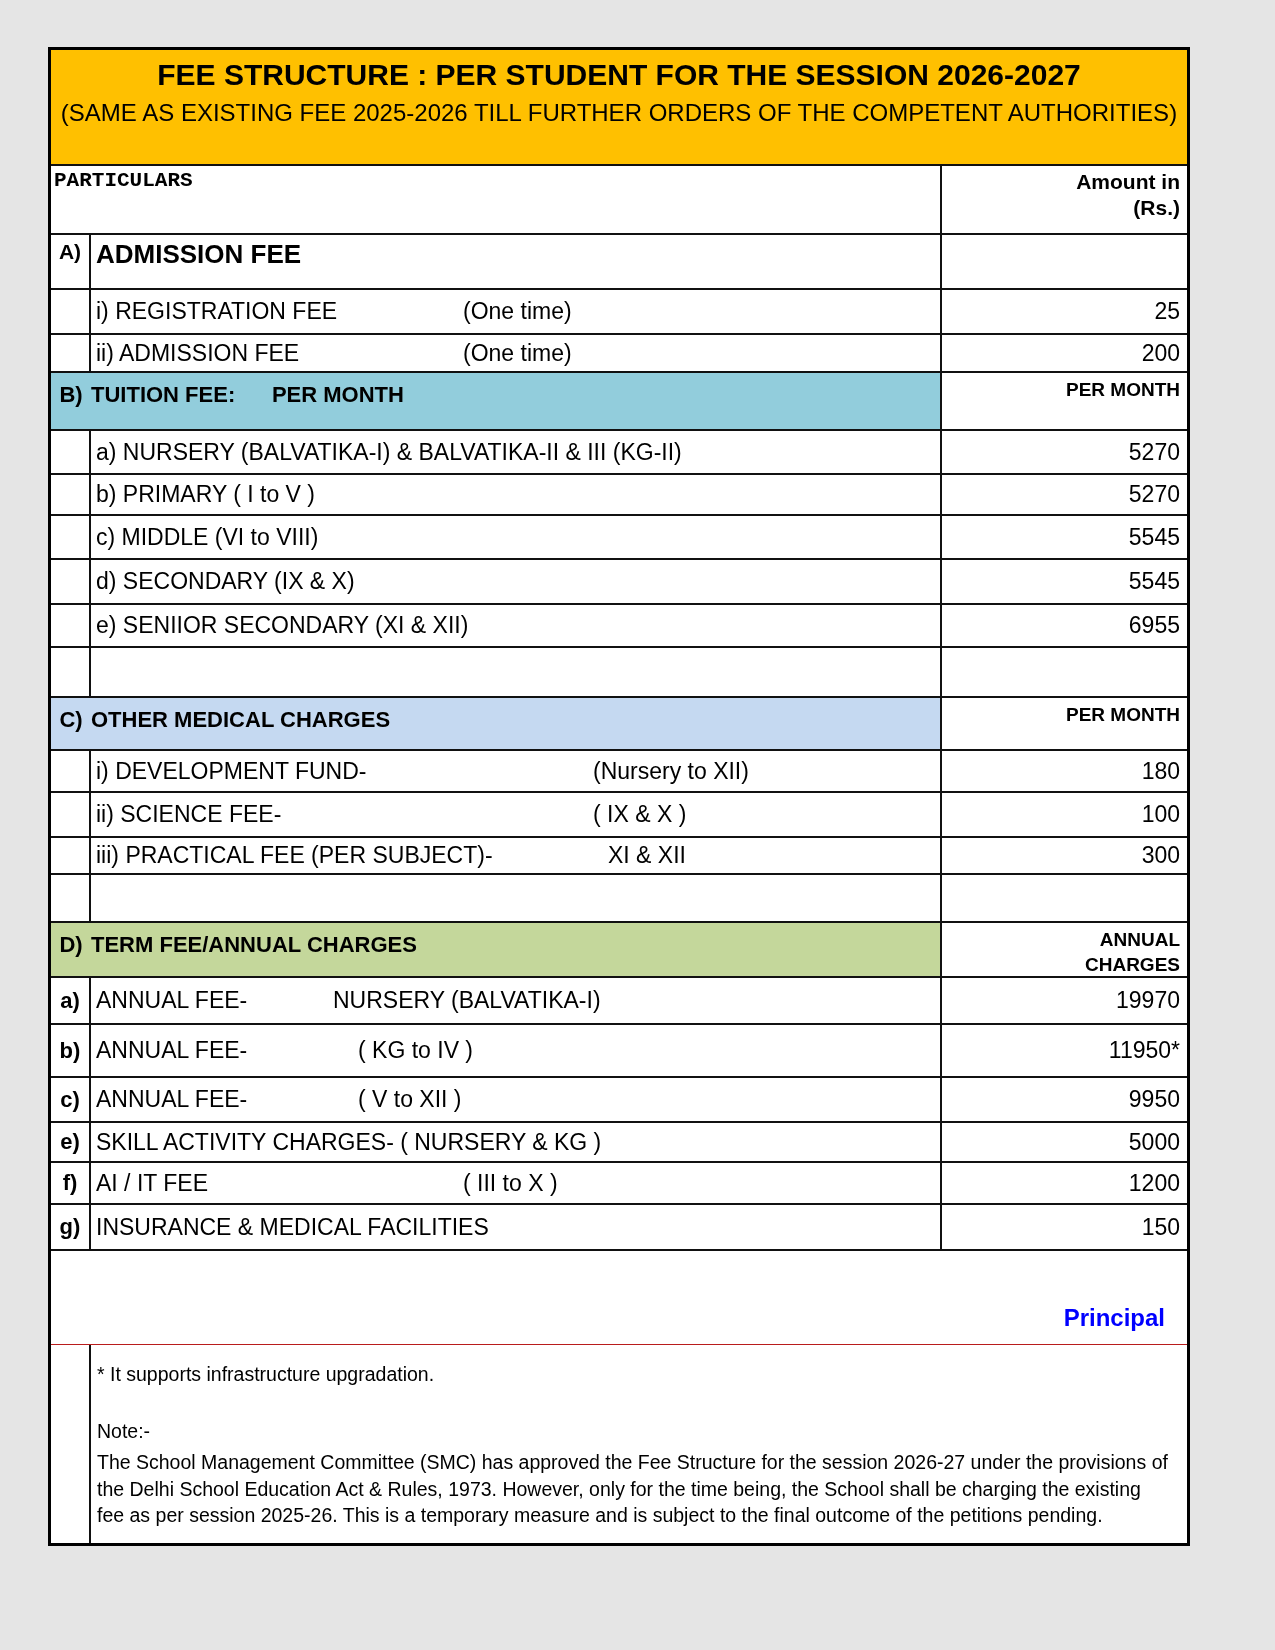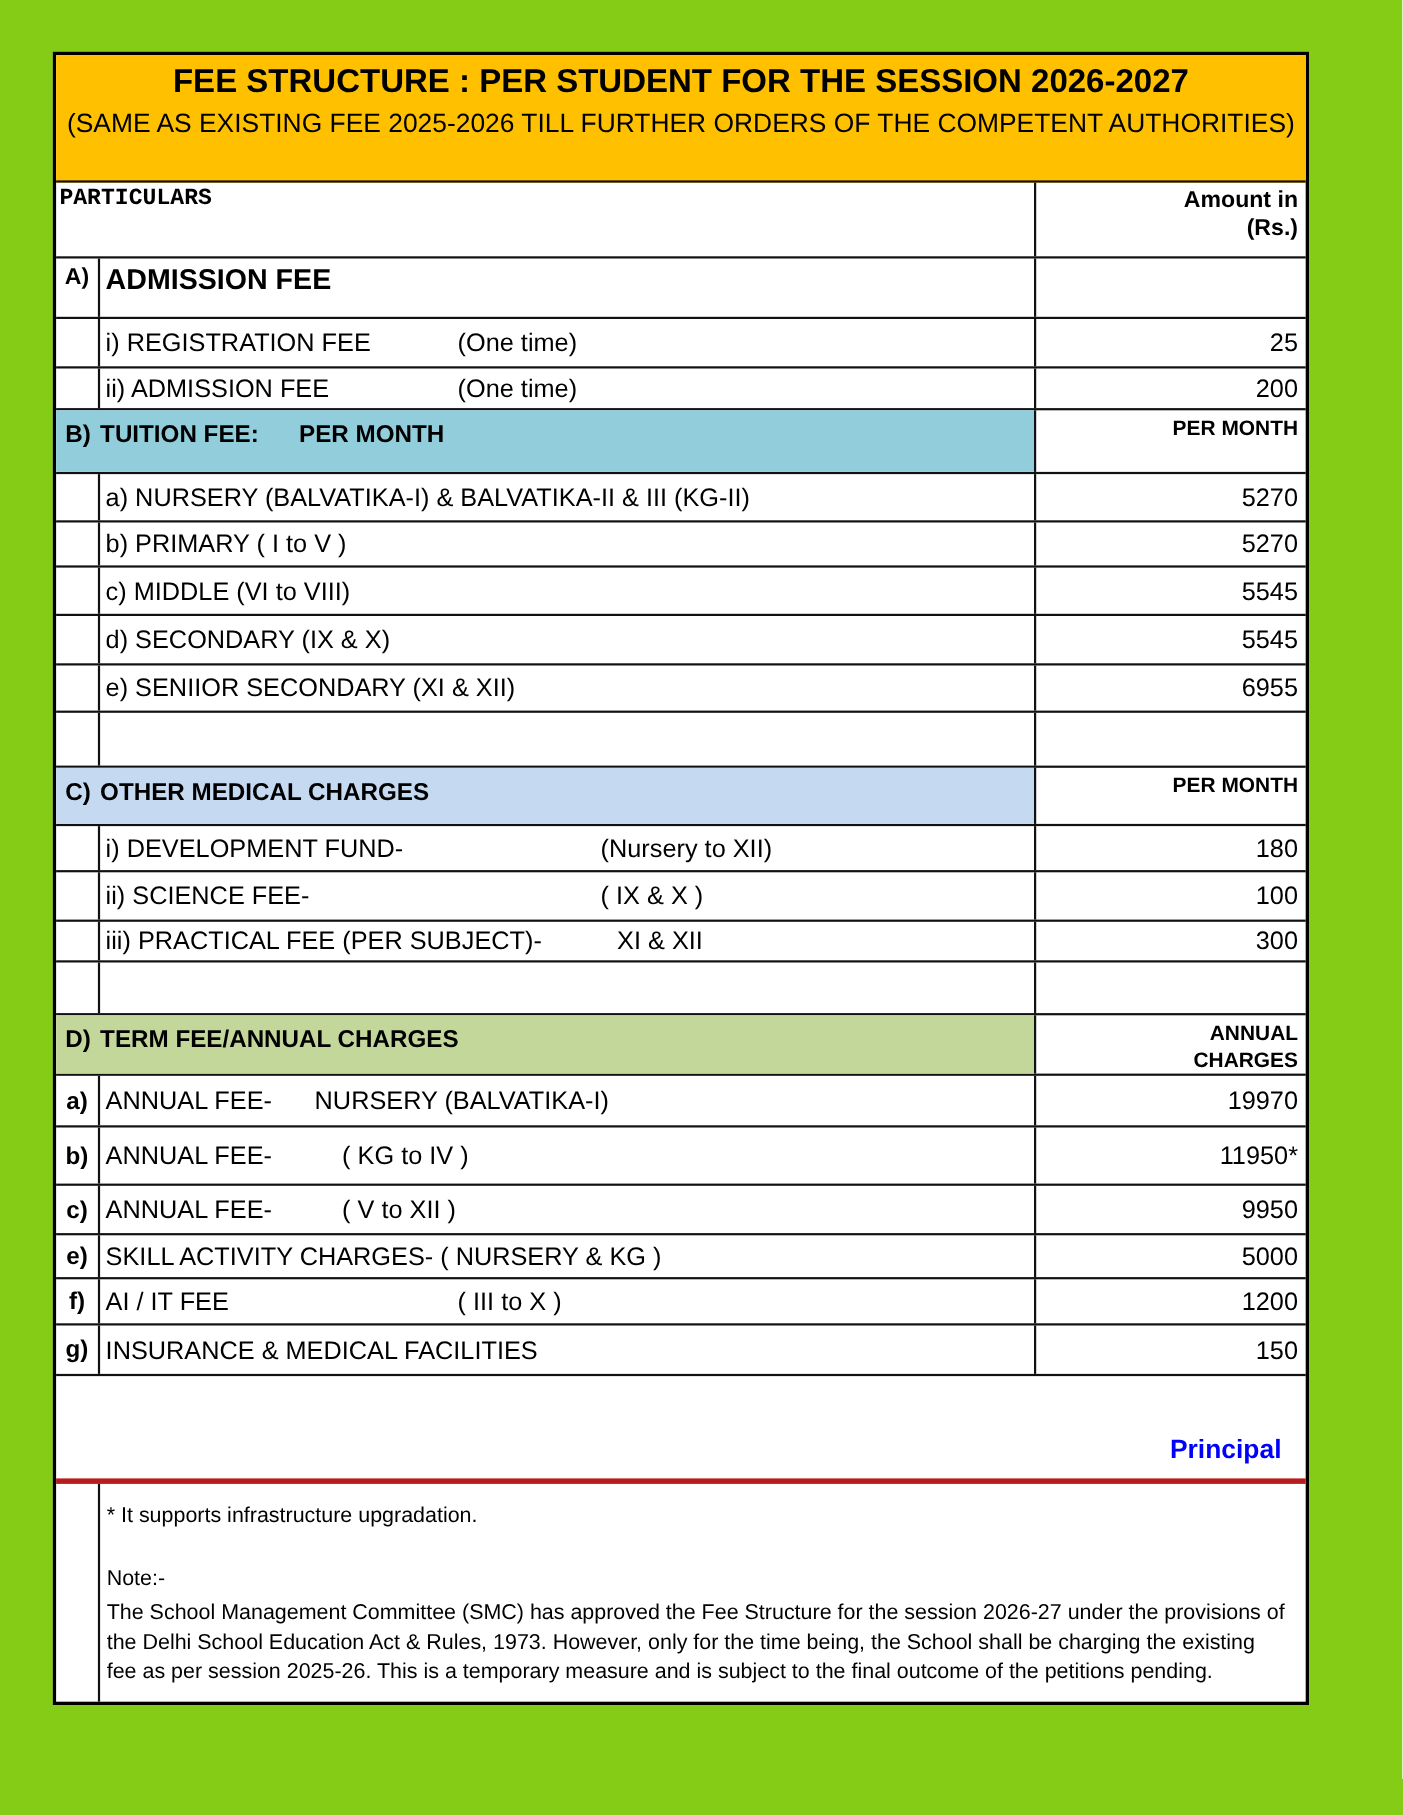--- a/index.html
+++ b/index.html
@@ -1,19 +1,19 @@
 <!DOCTYPE html>
 <html style="--header_bg: #FFC000; --section_b_bg: #92CDDC; --section_c_bg: #C5D9F1; --section_d_bg: #C4D79B; --principal_color: #0000FF;"><head>
 <meta charset="utf-8">
 <style>
   html,body{margin:0;padding:0;background:#ffffff;}
   .sheet{
     position:relative;
     width:1275px;height:1650px;
-    background:#84cc16;
+    background:#e5e5e5;
     font-family:"Liberation Sans","DejaVu Sans",sans-serif;
     color:#000;
   }
   .doc{
     position:absolute;left:48px;top:47px;width:1142px;
     border:3px solid #000;
     display:flex;flex-direction:column;
     box-sizing:border-box;
     background:#fff;
   }
@@ -58,39 +58,39 @@
   .bgC{background:var(--section_c_bg,#C5D9F1);}
   .bgD{background:var(--section_d_bg,#C4D79B);}
   .amt-sub{align-items:flex-start;justify-content:flex-end;
     font-size:19px;font-weight:bold;text-align:right;
     white-space:pre-line;line-height:1.3;padding-top:5px;}
 
   
   .r-secA .c-letter{align-items:flex-start;padding-top:5px;justify-content:center;}
   .r-secA .c-main{align-items:flex-start;padding-top:4px;font-size:26px;font-weight:bold;}
 
-  .item{font-size:23px;white-space:pre;}
+  .item{font-size:23px;white-space:pre;gap:47px;}
   .lbl{display:inline-block;white-space:pre;}
   .lw190{min-width:190px;}
   .lw215{min-width:215px;}
   .lw320{min-width:320px;}
   .lw450{min-width:450px;}
   .lw465{min-width:465px;}
   .dletter{font-size:22px;}
 
   
   .r-principal{align-items:flex-end;justify-content:flex-end;border-bottom:none;}
   .principal{
     color:var(--principal_color,#0000FF);
     font-weight:bold;font-size:24px;
     padding:0 22px 12px 0;
   }
 
   
-  .r-note{border-top:5px solid #b91c1c;min-height:178px;border-bottom:none;}
+  .r-note{border-top:1px solid #b91c1c;min-height:178px;border-bottom:none;}
   .note-main{flex:1;padding:16px 14px 14px 6px;font-size:19.5px;line-height:1.36;box-sizing:border-box;}
   .note-star{margin:0 0 0 0;}
   .note-head{font-weight:normal;margin-top:30px;}
   .note-body{margin-top:5px;}
 </style>
 </head>
 <body>
 
 <div class="sheet">
   <div class="doc">

